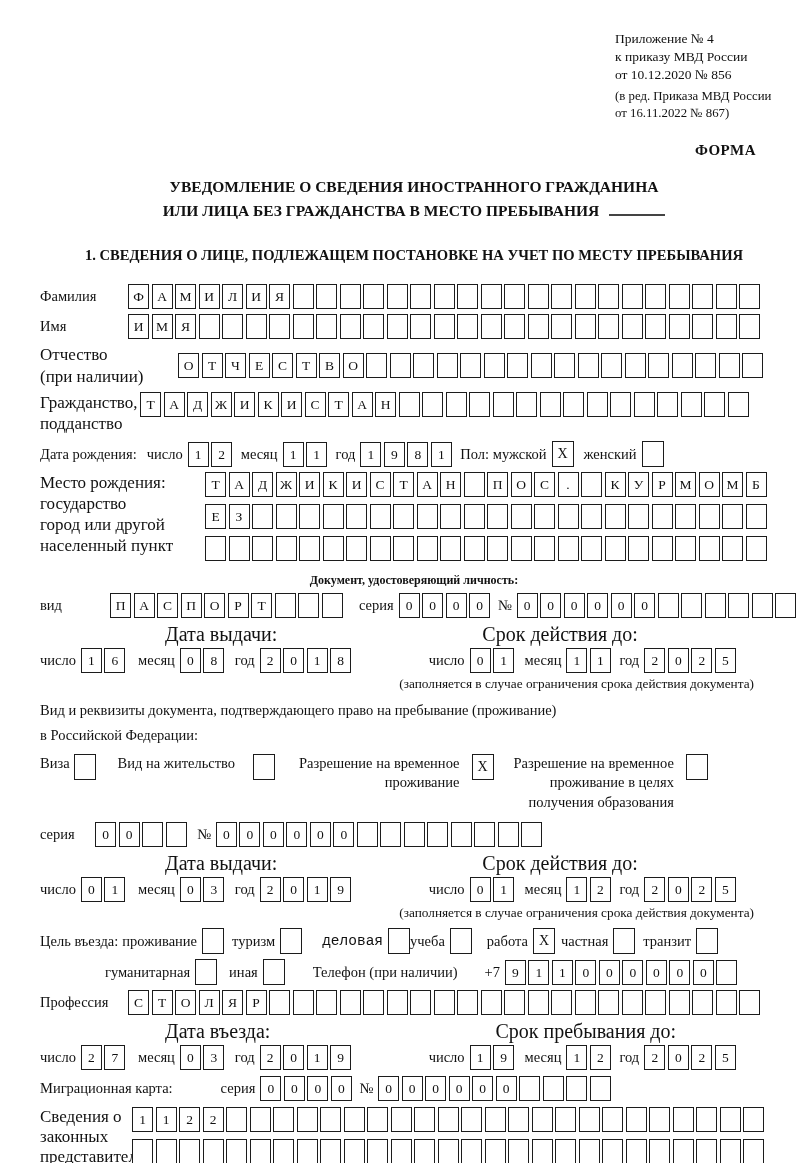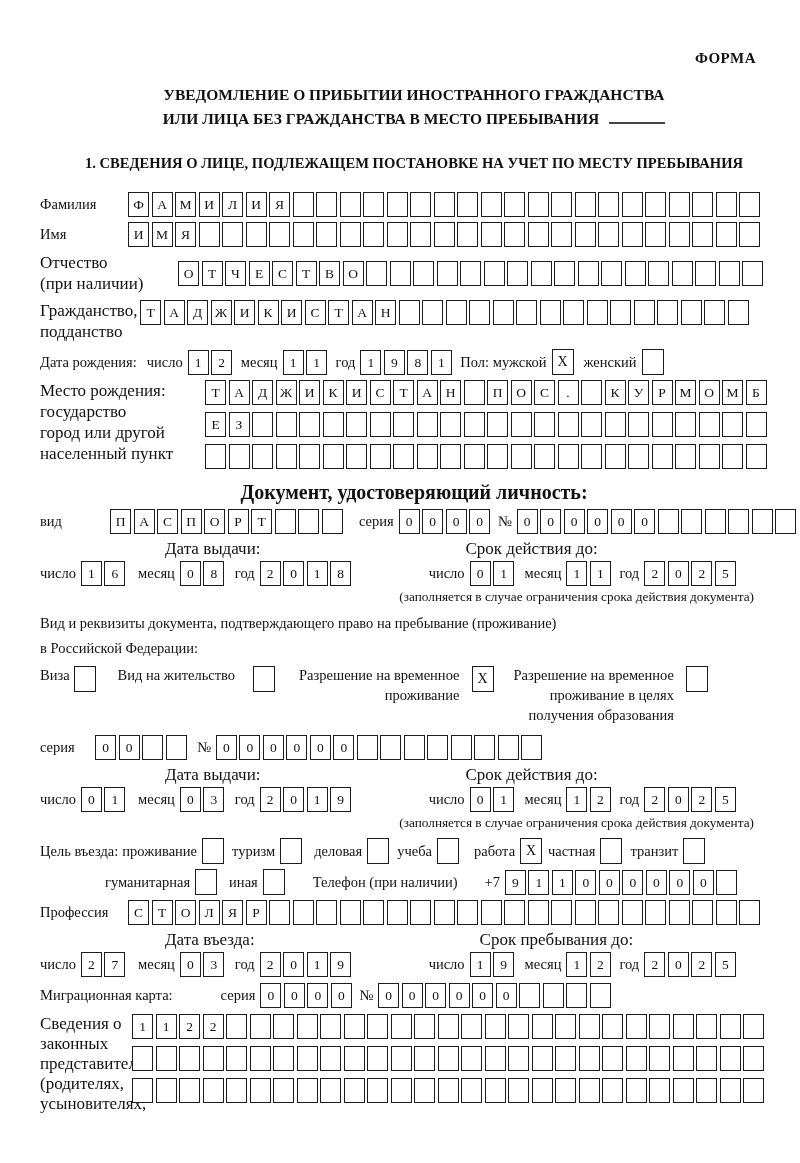--- a/index.html
+++ b/index.html
@@ -22,42 +22,51 @@
       margin-right:2.5px;text-align:center;font-size:13.5px;line-height:23px;background:#fff;}
   .chk{display:inline-block;flex:none;width:20px;height:24px;border:1.7px solid #1c1c1c;
       text-align:center;font-size:14px;line-height:24px;background:#fff;}
 
   .frow{display:flex;align-items:center;margin-bottom:5px;}
   .frow-top{display:flex;align-items:flex-start;margin-bottom:5px;}
   .lbl{flex:none;}
   .sub{font-size:17px;line-height:1.25;}
   .w88{width:88px;}  .w138{width:138px;}  .w100{width:100px;}  .w165{width:165px;}  .w92{width:92px;}
 
-  .dhead{display:flex;font-size:17px;margin-bottom:2px;}
+  .dhead{display:flex;font-size:20px;margin-bottom:2px;}
   .drow{display:flex;align-items:center;margin-bottom:3px;}
   .dlab{margin:0 5px 0 0;}
   .note{font-size:13.3px;text-align:right;padding-right:34px;margin-bottom:7px;}
 
-  .center-head{font-weight:bold;text-align:center;font-size:20px;margin:2px 0 5px 0;}
+  .center-head{font-weight:bold;text-align:center;font-size:12px;margin:2px 0 5px 0;}
   .intro{margin:6px 0 2px 0;line-height:1.6;}
   .opt{display:flex;align-items:flex-start;}
   .opt .olabel{line-height:1.35;}
   .opt-center{text-align:right;}
   .options-row{display:flex;align-items:flex-start;margin:6px 0 10px 0;}
   .boxrows .cells{margin-bottom:7px;display:flex;}
 </style>
 </head>
 <body>
 
 <div class="page">
 
+  <div class="appendix">
+    <div>Приложение № 4</div>
+    <div>к приказу МВД России</div>
+    <div>от 10.12.2020 № 856</div>
+    <div class="amend">
+      <div>(в ред. Приказа МВД России</div>
+      <div>от 16.11.2022 № 867)</div>
+    </div>
+  </div>
   <div class="forma">ФОРМА</div>
 
   <div class="title">
-    <div>УВЕДОМЛЕНИЕ О ПРИБЫТИИ ИНОСТРАННОГО ГРАЖДАНСТВА</div>
+    <div>УВЕДОМЛЕНИЕ О СВЕДЕНИЯ ИНОСТРАННОГО ГРАЖДАНИНА</div>
     <div>
       <span>ИЛИ ЛИЦА БЕЗ ГРАЖДАНСТВА В МЕСТО ПРЕБЫВАНИЯ</span><span class="blank-line"></span>
     </div>
   </div>
   <div class="section">1. СВЕДЕНИЯ О ЛИЦЕ, ПОДЛЕЖАЩЕМ ПОСТАНОВКЕ НА УЧЕТ ПО МЕСТУ ПРЕБЫВАНИЯ</div>
 
   <div class="frow">
     <span class="lbl w88">Фамилия</span>
     <span class="cells">
         <span class="cb">Ф</span>
@@ -482,23 +491,23 @@
       </span>
   </div>
   <div class="note">(заполняется в случае ограничения срока действия документа)</div>
 
   <div class="frow">
     <span class="lbl">Цель въезда:</span>
     <span class="dlab" style="margin-left:4px;">проживание</span>
     <span class="chk"></span>
     <span class="dlab" style="margin-left:8px;">туризм</span>
     <span class="chk"></span>
-    <span class="dlab" style="margin-left:12px;">деловая</span>
-    <span class="chk"></span>
-    <span class="dlab" style="margin-left:8px;">учеба</span>
+    <span class="dlab" style="margin-left:20px;font-family:Liberation Mono, monospace;">деловая</span>
+    <span class="chk"></span>
+    <span class="dlab" style="margin-left:0;">учеба</span>
     <span class="chk"></span>
     <span class="dlab" style="margin-left:15px;">работа</span>
     <span class="chk">X</span>
     <span class="dlab" style="margin-left:6px;">частная</span>
     <span class="chk"></span>
     <span class="dlab" style="margin-left:8px;">транзит</span>
     <span class="chk"></span>
   </div>
   <div class="frow">
     <span class="dlab" style="margin-left:65px;">гуманитарная</span>

